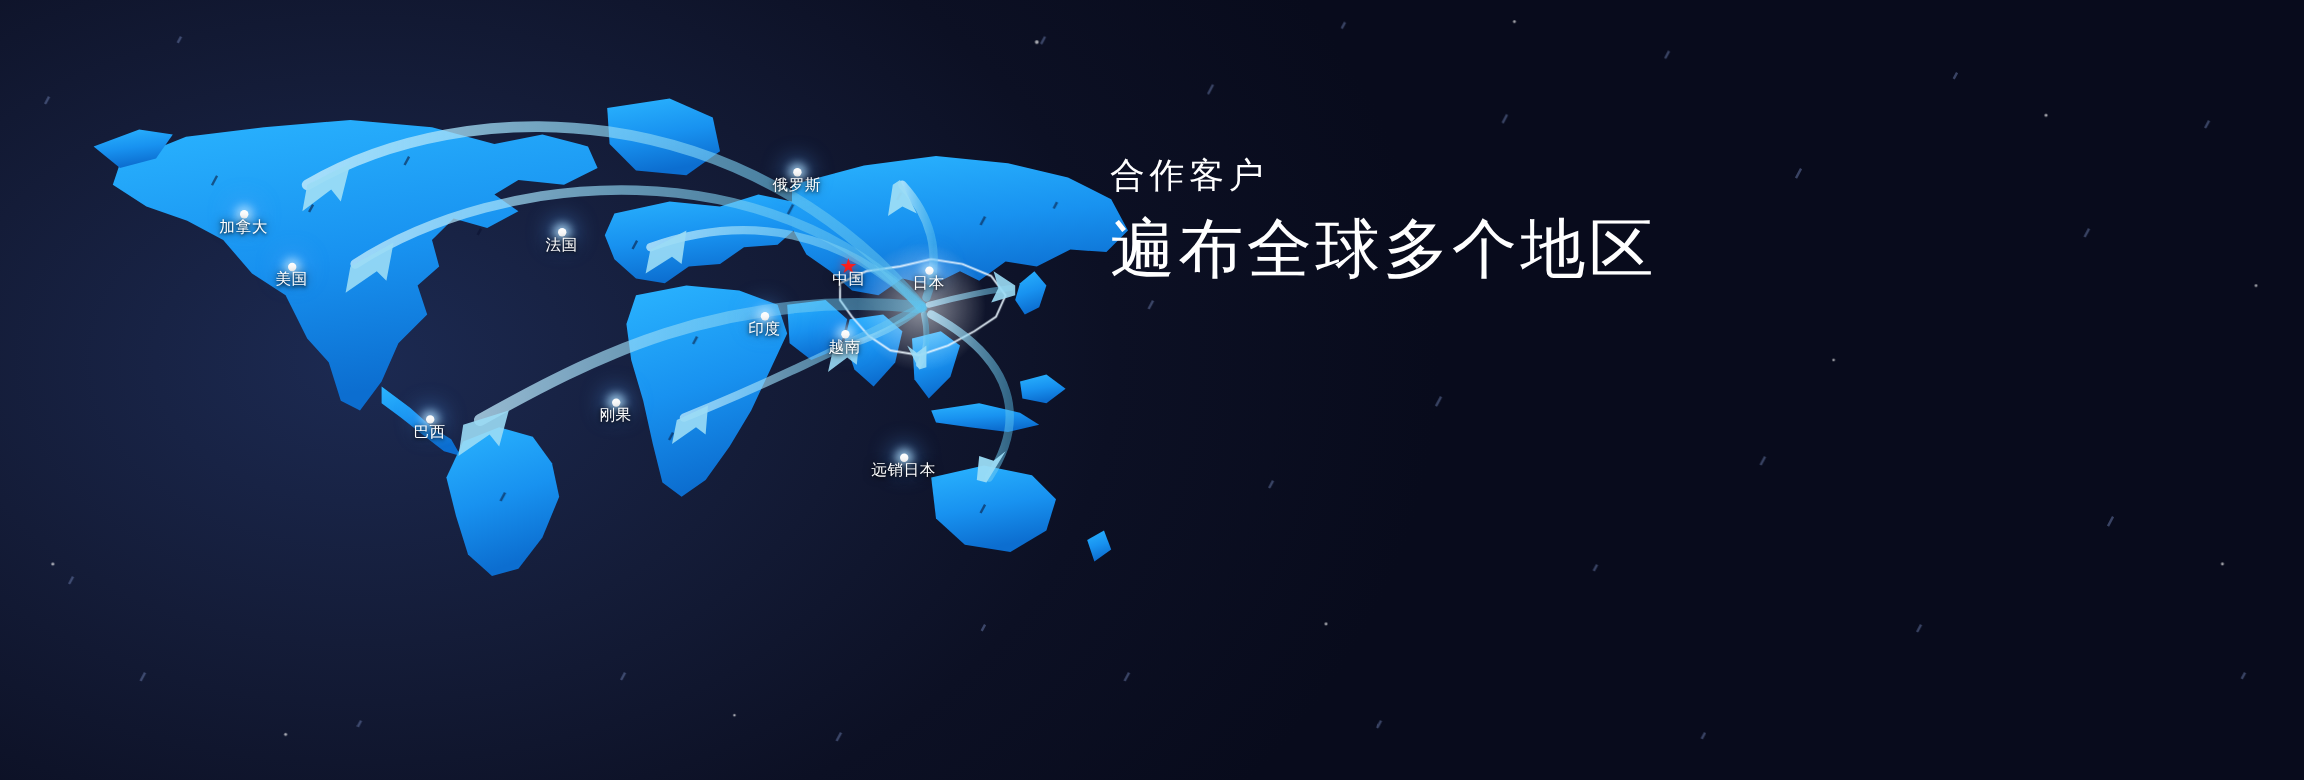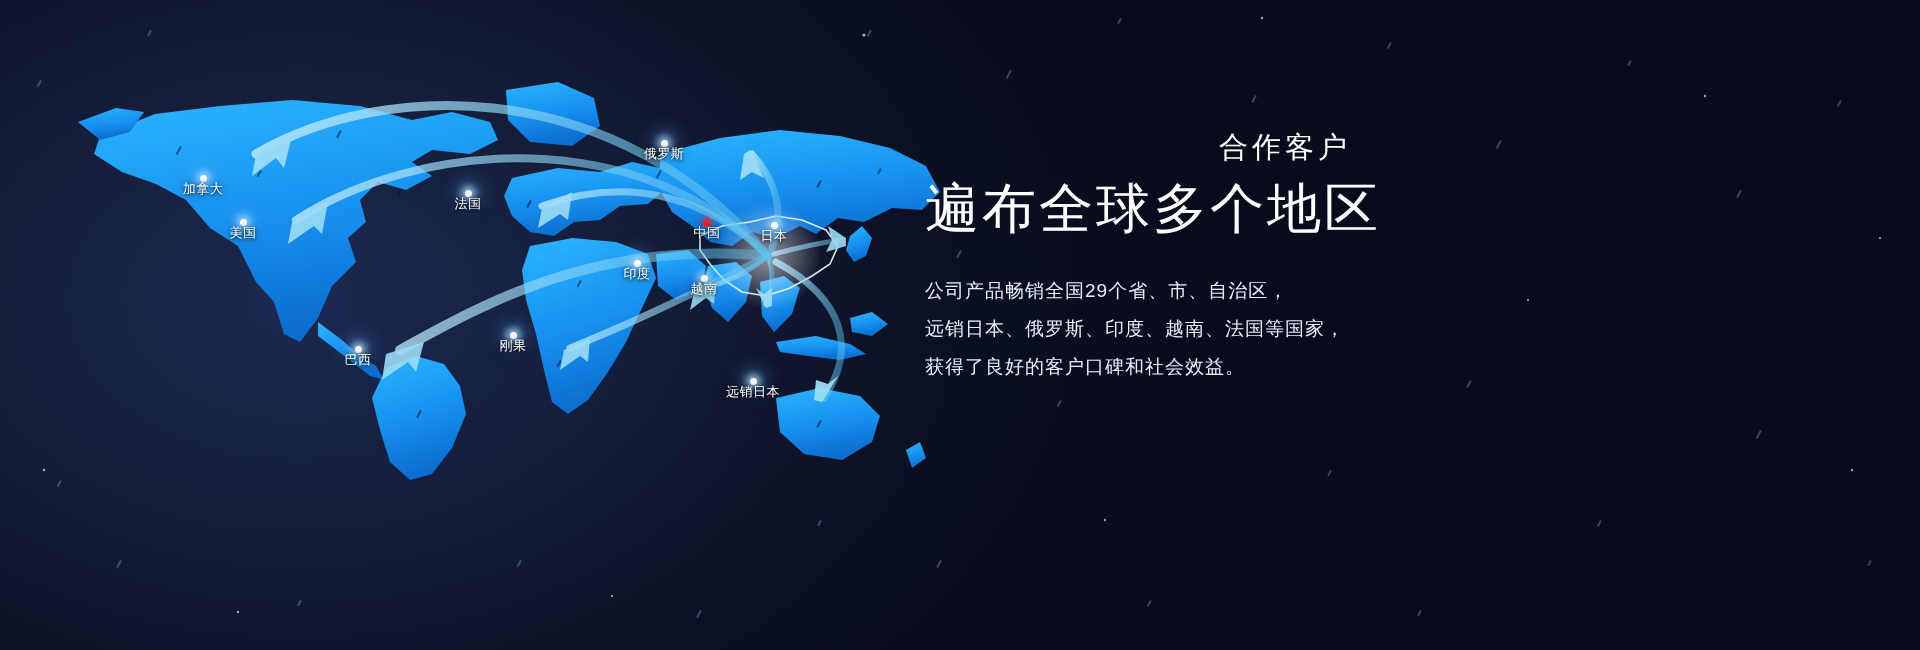--- a/index.html
+++ b/index.html
@@ -82,21 +82,20 @@
     top: 132px;
     width: 720px;
   }
   #eyebrow {
     color: #ffffff;
     font-size: 29px;
     letter-spacing: 4px;
     line-height: 1.1;
     font-weight: 400;
     margin: 0 0 14px 0;
-    text-align: center;
   }
   #headline {
     color: #ffffff;
     font-size: 54px;
     font-weight: normal;
     letter-spacing: 3px;
     line-height: 1.12;
     margin: 0 0 34px 0;
     white-space: nowrap;
   }
@@ -333,20 +332,15 @@
         <div class="pt" style="left: 693px; top: 331px;">
           <span class="dot"></span>
           <span class="lbl">远销日本</span>
         </div>
       </div>
   </div>
 
   <div id="copy">
     <div id="eyebrow">合作客户</div>
     <div id="headline">遍布全球多个地区</div>
-    <div id="body">
-        <div class="body-line">公司产品畅销全国29个省、市、自治区，</div>
-        <div class="body-line">远销日本、俄罗斯、印度、越南、法国等国家，</div>
-        <div class="body-line">获得了良好的客户口碑和社会效益。</div>
-      </div>
   </div>
 
 </div>
 
 </body></html>

